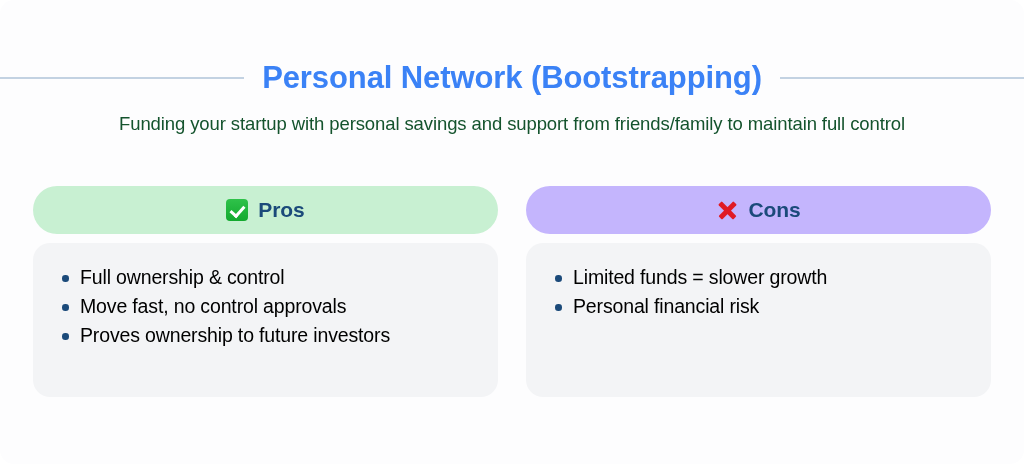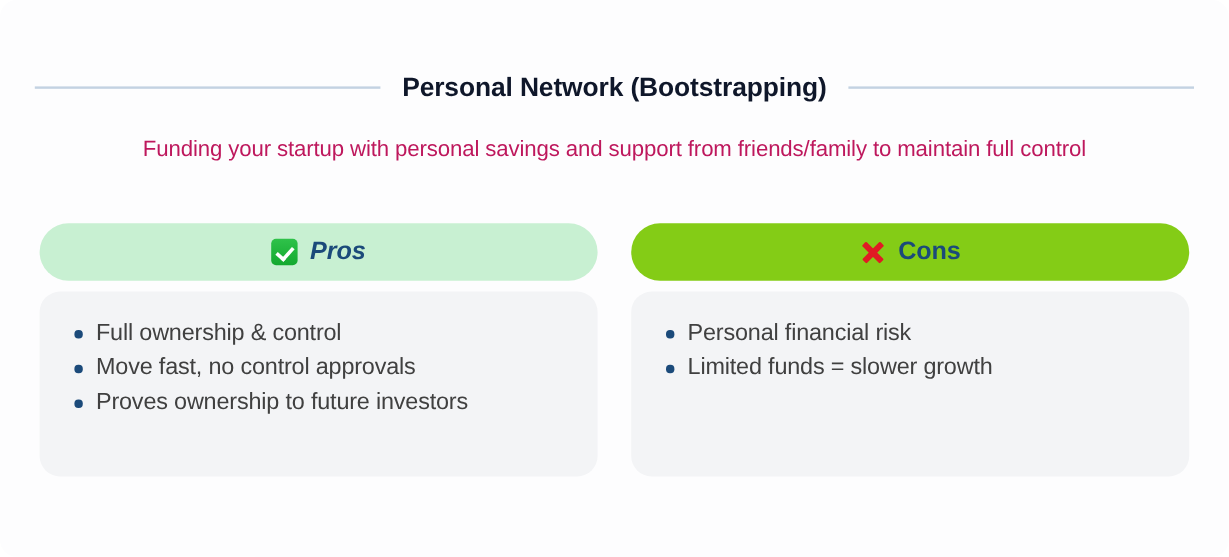--- a/index.html
+++ b/index.html
@@ -35,34 +35,34 @@
     gap: 0;
   }
   .rule {
     height: 2px;
     background: #c3d2e2;
     flex: 0 0 auto;
   }
   .rule-left { width: 288px; margin-right: 18px; }
   .rule-right { width: 288px; margin-left: 18px; }
   .title {
-    font-size: 22px;
+    font-size: 31px;
     font-weight: bold;
-    color: #0f172a;
+    color: #3b82f6;
     white-space: nowrap;
     letter-spacing: -0.1px;
   }
   .subtitle {
     position: absolute;
     left: 0;
     top: 113px;
     width: 1024px;
     text-align: center;
     font-size: 18.5px;
-    color: #be185d;
+    color: #14532d;
     letter-spacing: -0.1px;
   }
 
   
   .columns {
     position: absolute;
     left: 33px;
     top: 186px;
     width: 958px;
     display: flex;
@@ -75,22 +75,22 @@
   }
 
   .badge {
     height: 48px;
     border-radius: 24px;
     display: flex;
     align-items: center;
     justify-content: center;
     gap: 10px;
   }
-  .badge-pros { background: #c8f0d2; font-style: italic; }
-  .badge-cons { background: #84cc16; }
+  .badge-pros { background: #c8f0d2; }
+  .badge-cons { background: #c4b5fd; }
   .badge-label {
     font-size: 21px;
     font-weight: bold;
     color: #1b4a7a;
     letter-spacing: -0.1px;
   }
   .badge-icon {
     display: inline-flex;
     align-items: center;
     justify-content: center;
@@ -147,21 +147,21 @@
   .list {
     margin: 0;
     padding: 0;
     list-style: none;
   }
   .list-item {
     position: relative;
     padding-left: 25px;
     font-size: 19.5px;
     line-height: 29px;
-    color: #404040;
+    color: #000000;
     letter-spacing: -0.15px;
   }
   .list-item::before {
     content: "";
     position: absolute;
     left: 7px;
     top: 12px;
     width: 6.5px;
     height: 6.5px;
     border-radius: 50%;
@@ -201,20 +201,20 @@
 
     <div class="column">
       <div class="badge badge-cons">
         <span class="badge-icon">
           <span class="icon-cross"></span>
         </span>
         <span class="badge-label">Cons</span>
       </div>
       <div class="card">
         <ul class="list">
+          <li class="list-item">Limited funds = slower growth</li>
           <li class="list-item">Personal financial risk</li>
-          <li class="list-item">Limited funds = slower growth</li>
         </ul>
       </div>
     </div>
 
   </div>
 </div>
 
 </body></html>

